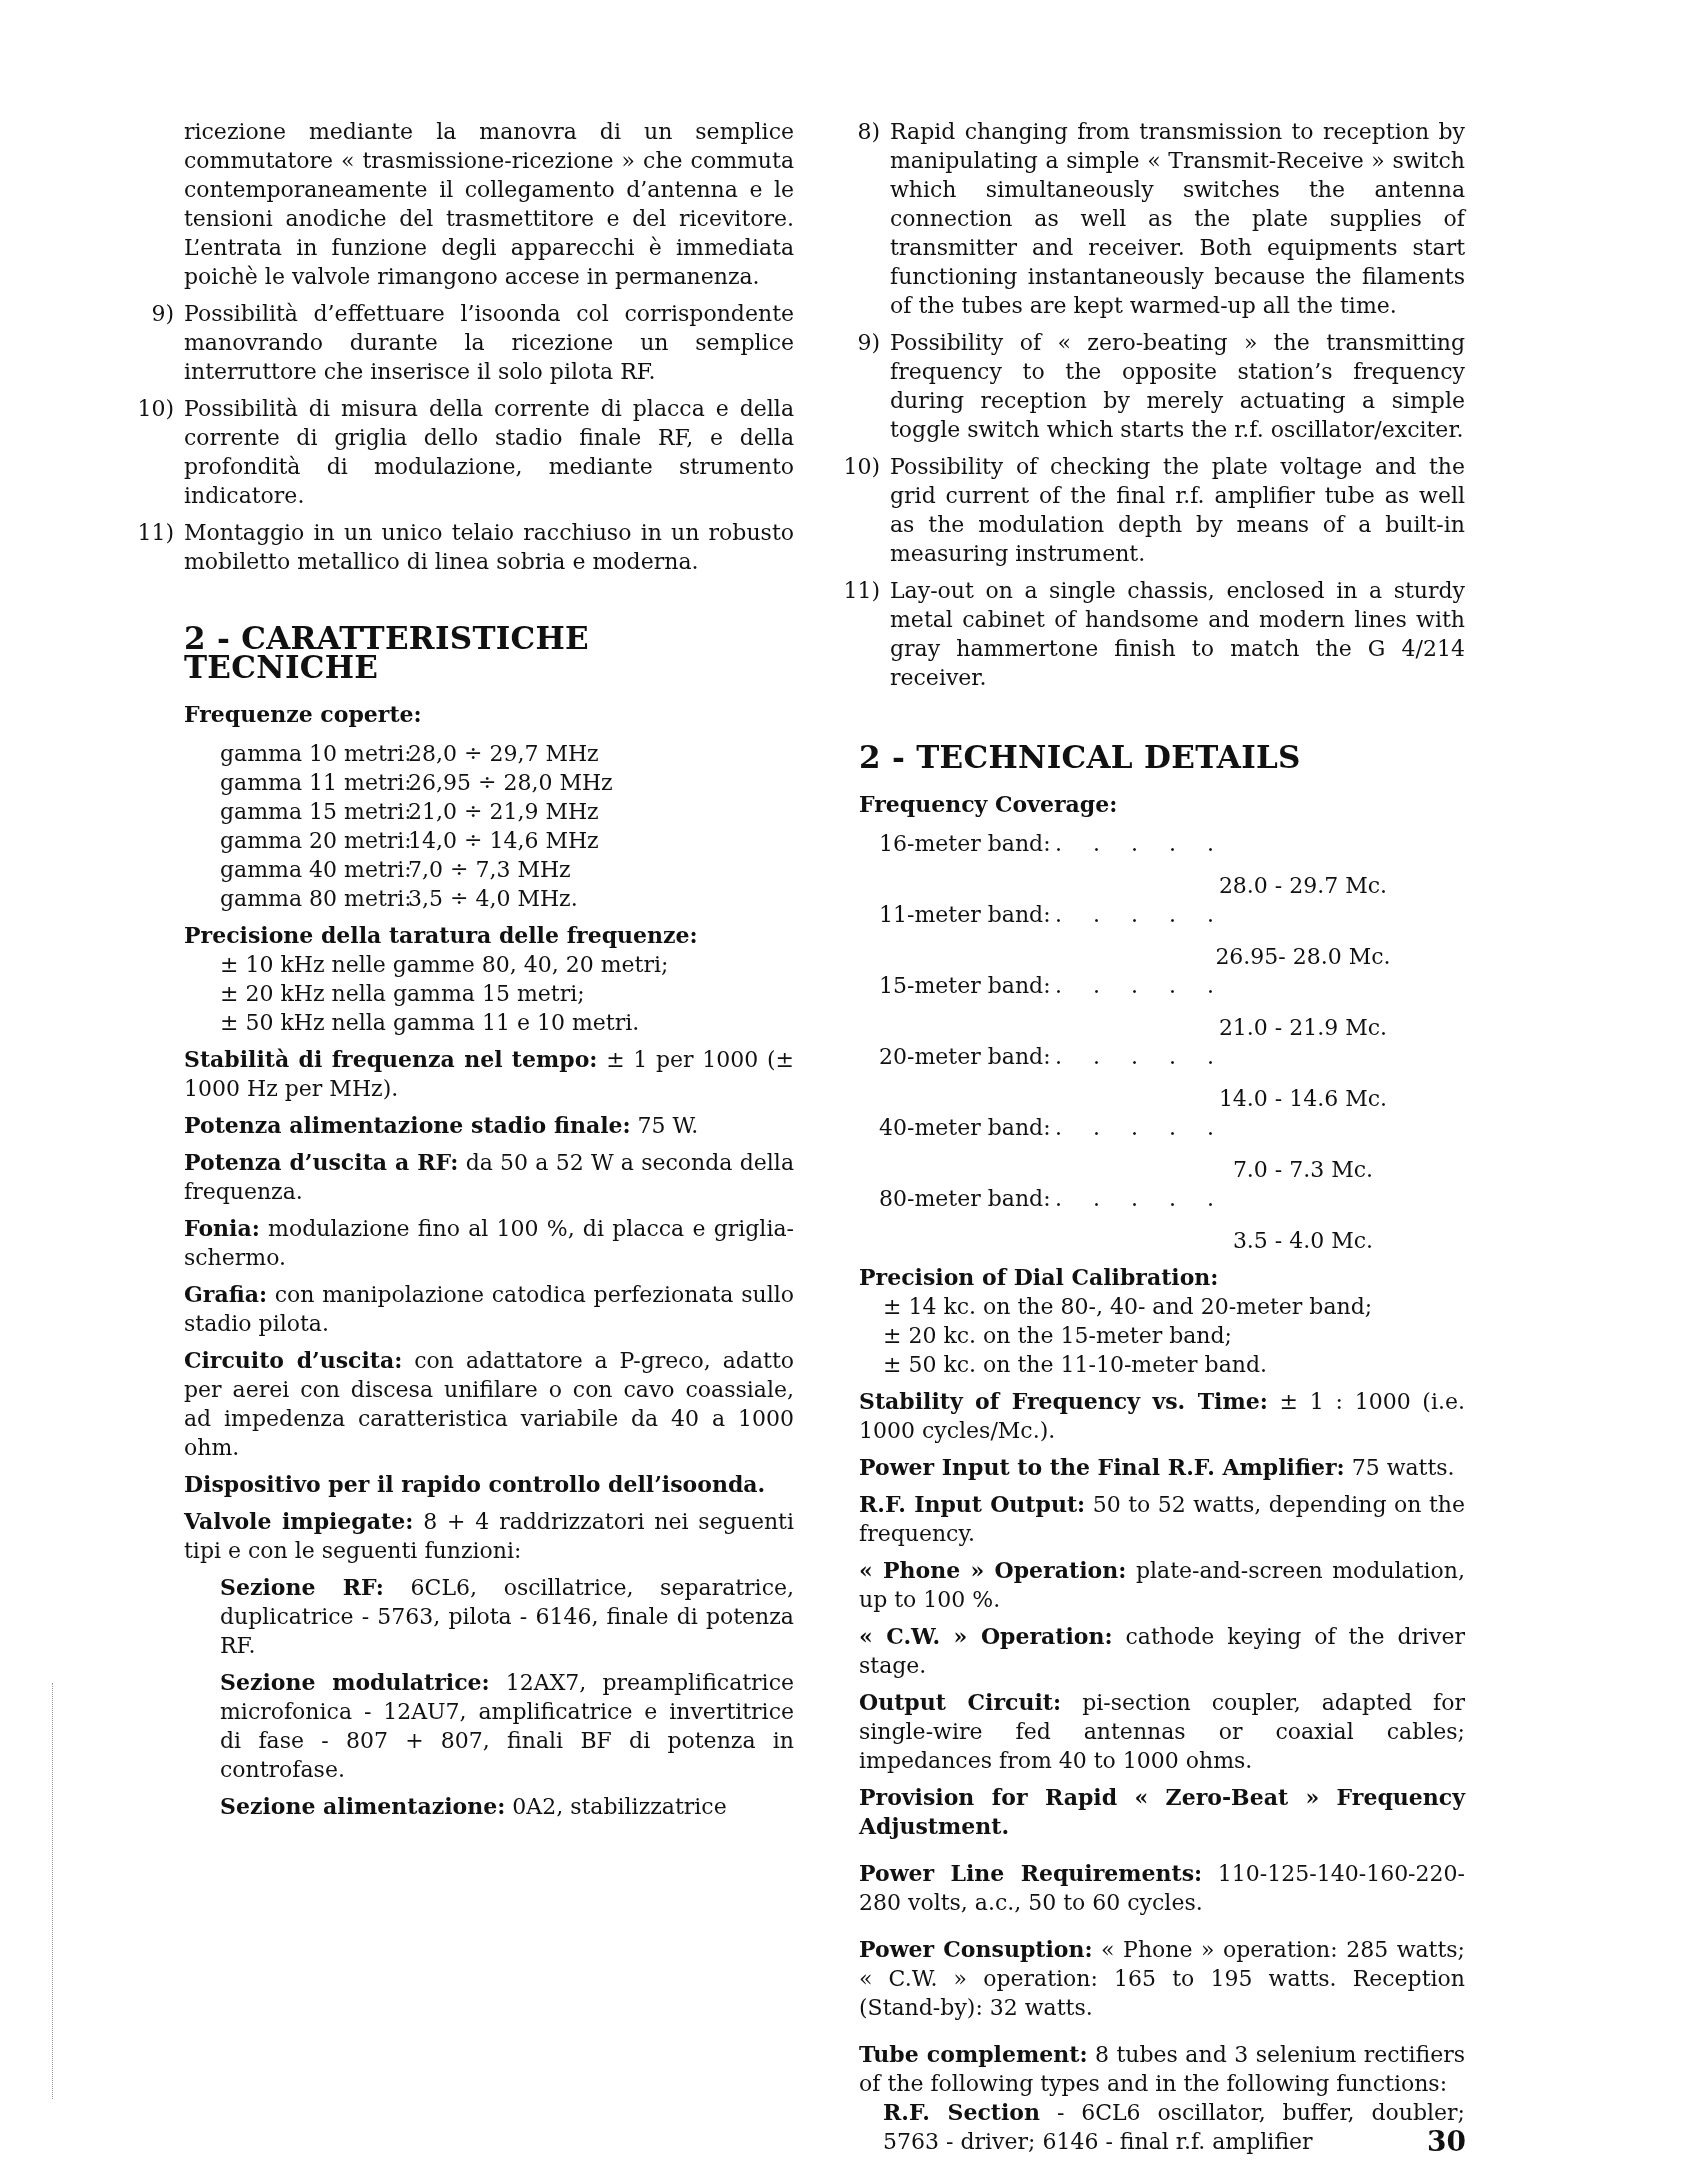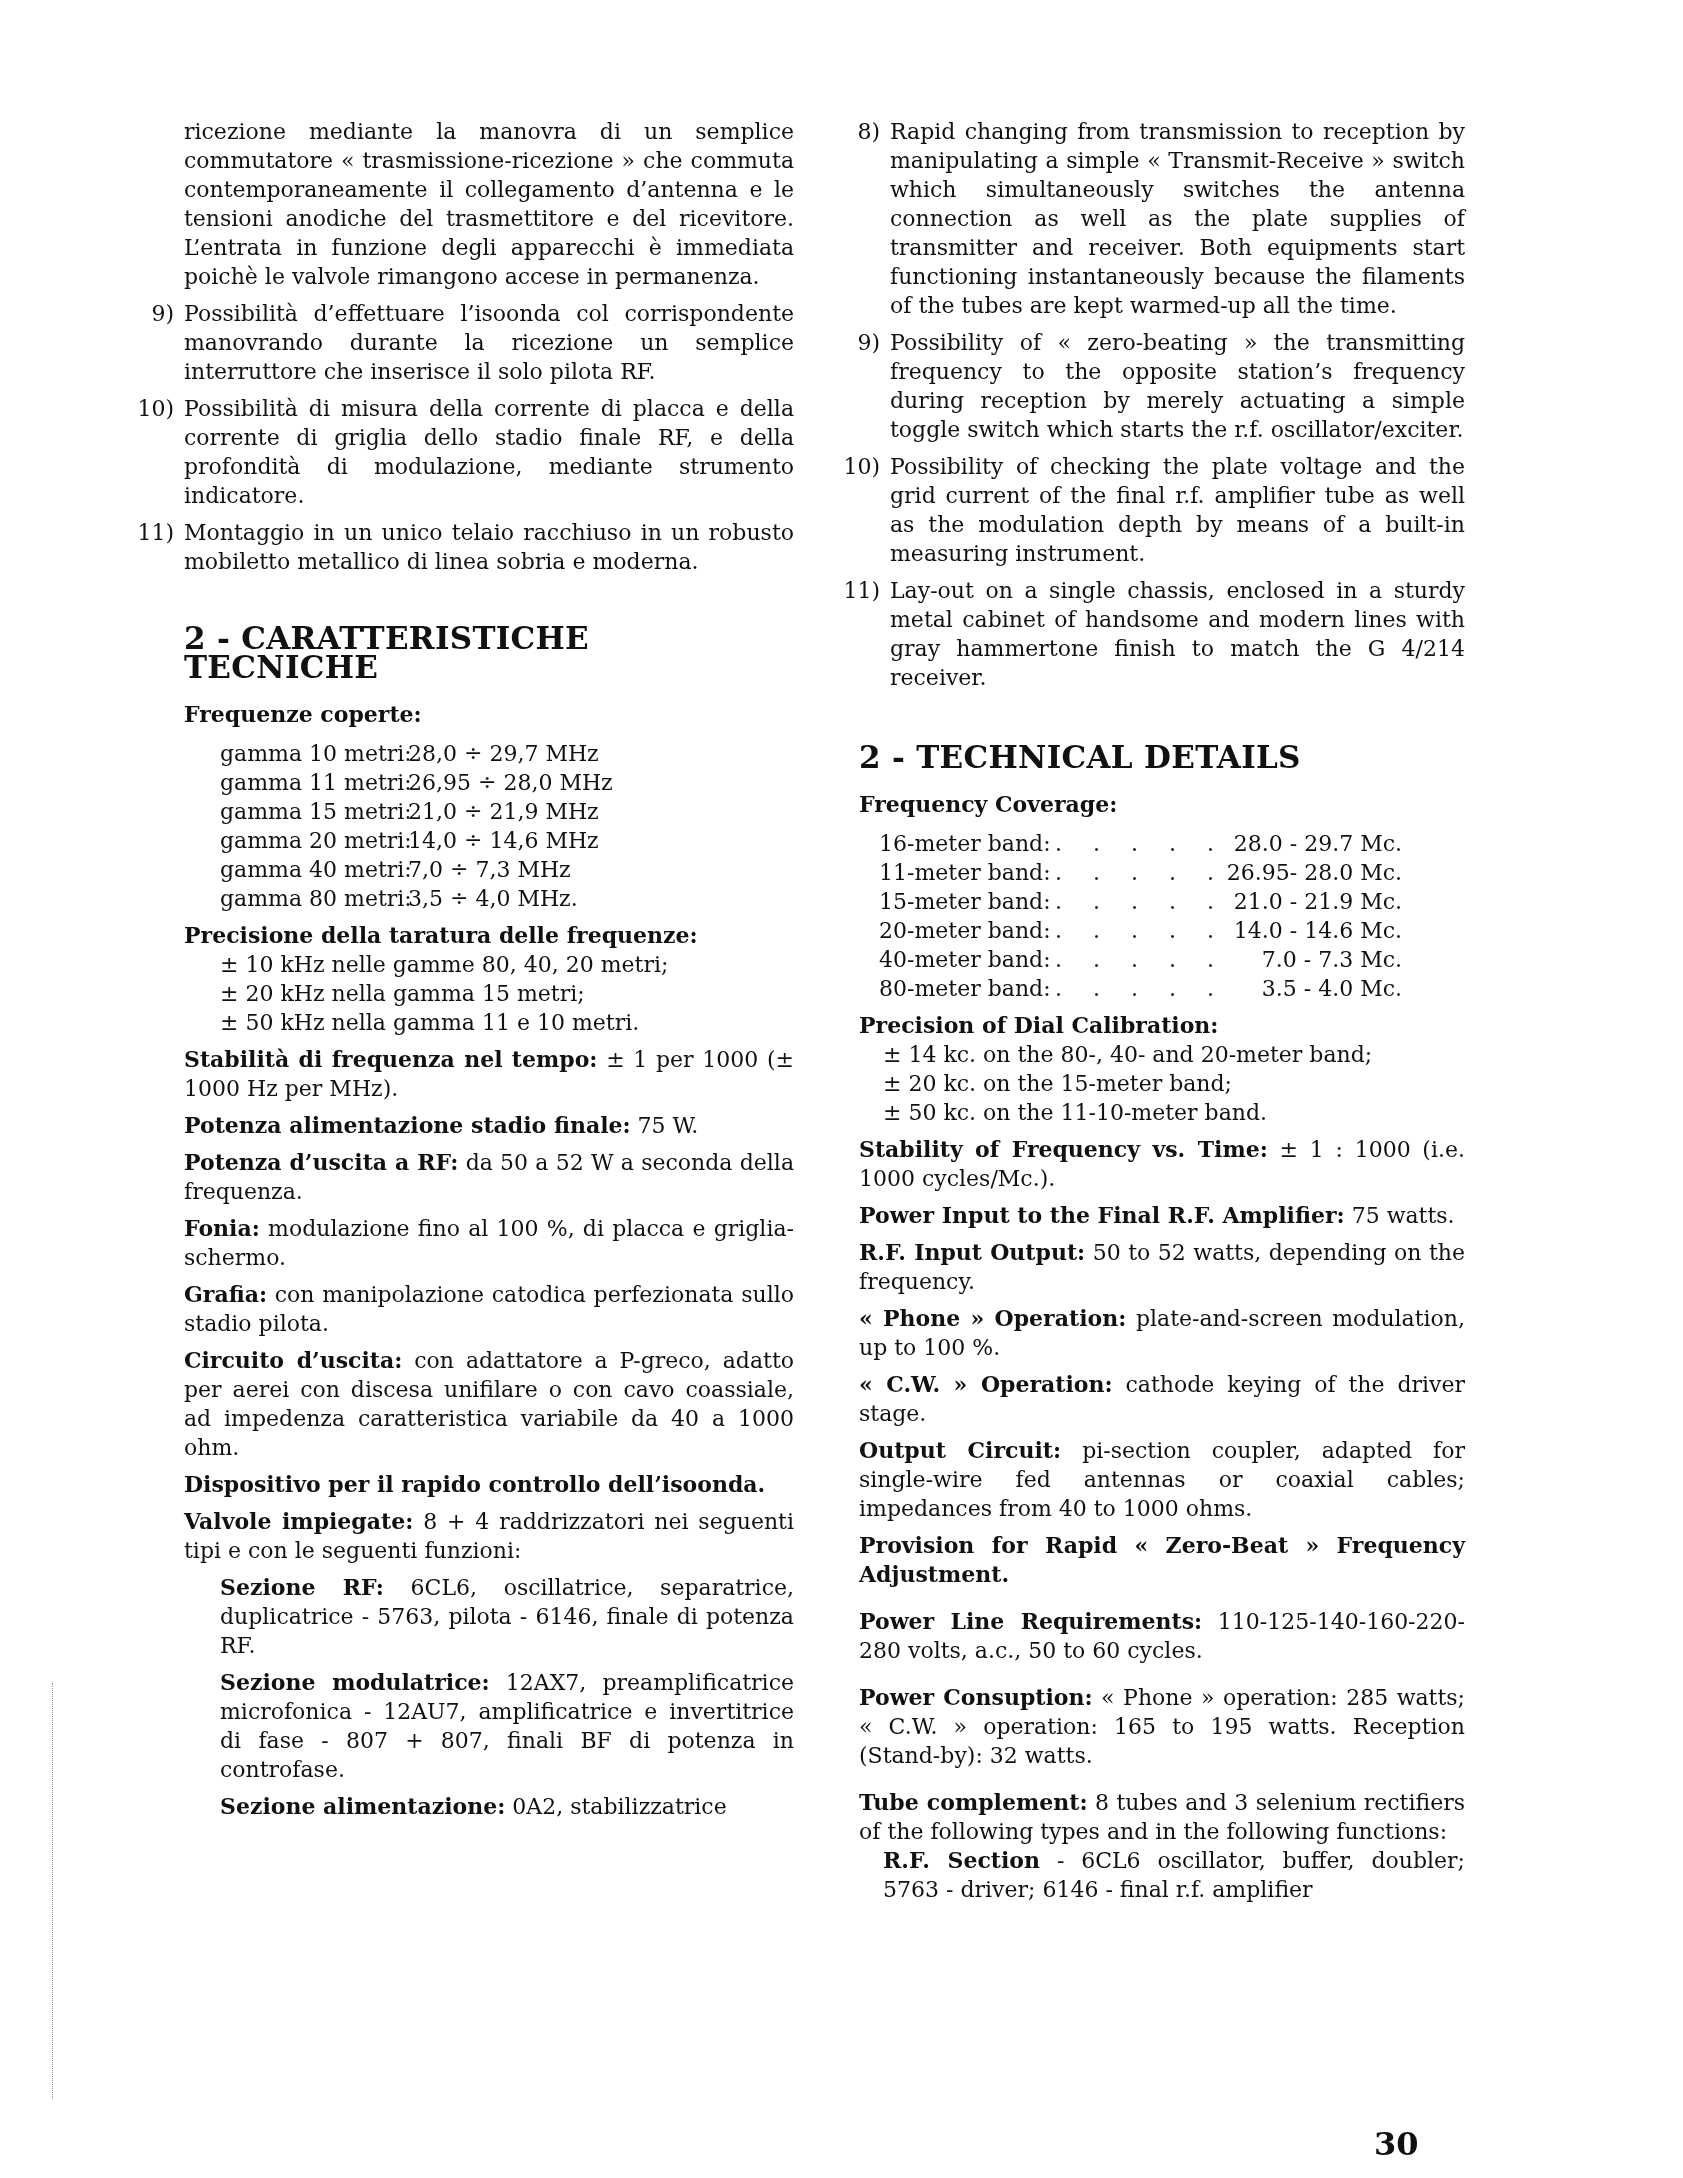--- a/index.html
+++ b/index.html
@@ -21,24 +21,24 @@
   .col-right h2 { margin-top: 51px; }
   .spec { margin-bottom: 8px; text-align: justify; }
   .lbl { font-weight: bold; }
   .bandlist { margin: 10px 0 8px 36px; }
   .band { display: flex; white-space: nowrap; align-items: center; }
   .band .bname { width: 188px; }
   .band .brange { width: 257px; }
   .rband { display: flex; white-space: nowrap; }
   .rband .bname { width: 176px; }
   .rband .dots { width: 149px; letter-spacing: 12px; }
-  .rband .brange { width: 198px; text-align: right; }
+  .rband .brange { width: 198px; text-align: center; margin-top: 42px; }
   .pmline { padding-left: 36px; }
   .sub { margin: 0 0 8px 36px; text-align: justify; }
-  .pagenum { position: absolute; left: 1374px; top: 2125px; font-size: 32px; font-weight: bold;
+  .pagenum { position: absolute; left: 1427px; top: 2125px; font-size: 28px; font-weight: bold;
              font-family: "DejaVu Serif", serif; }
   .margin-marks { position: absolute; left: 52px; top: 1683px; width: 2px; height: 416px;
                   border-left: 1px dotted #999999; }
 </style>
 </head>
 <body>
 
 <div class="col col-left">
   <p class="cont">ricezione mediante la manovra di un semplice commutatore « trasmissione-ricezione » che commuta contemporaneamente il collegamento d’antenna e le tensioni anodiche del trasmettitore e del ricevitore. L’entrata in funzione degli apparecchi è immediata poichè le valvole rimangono accese in permanenza.</p>
 

